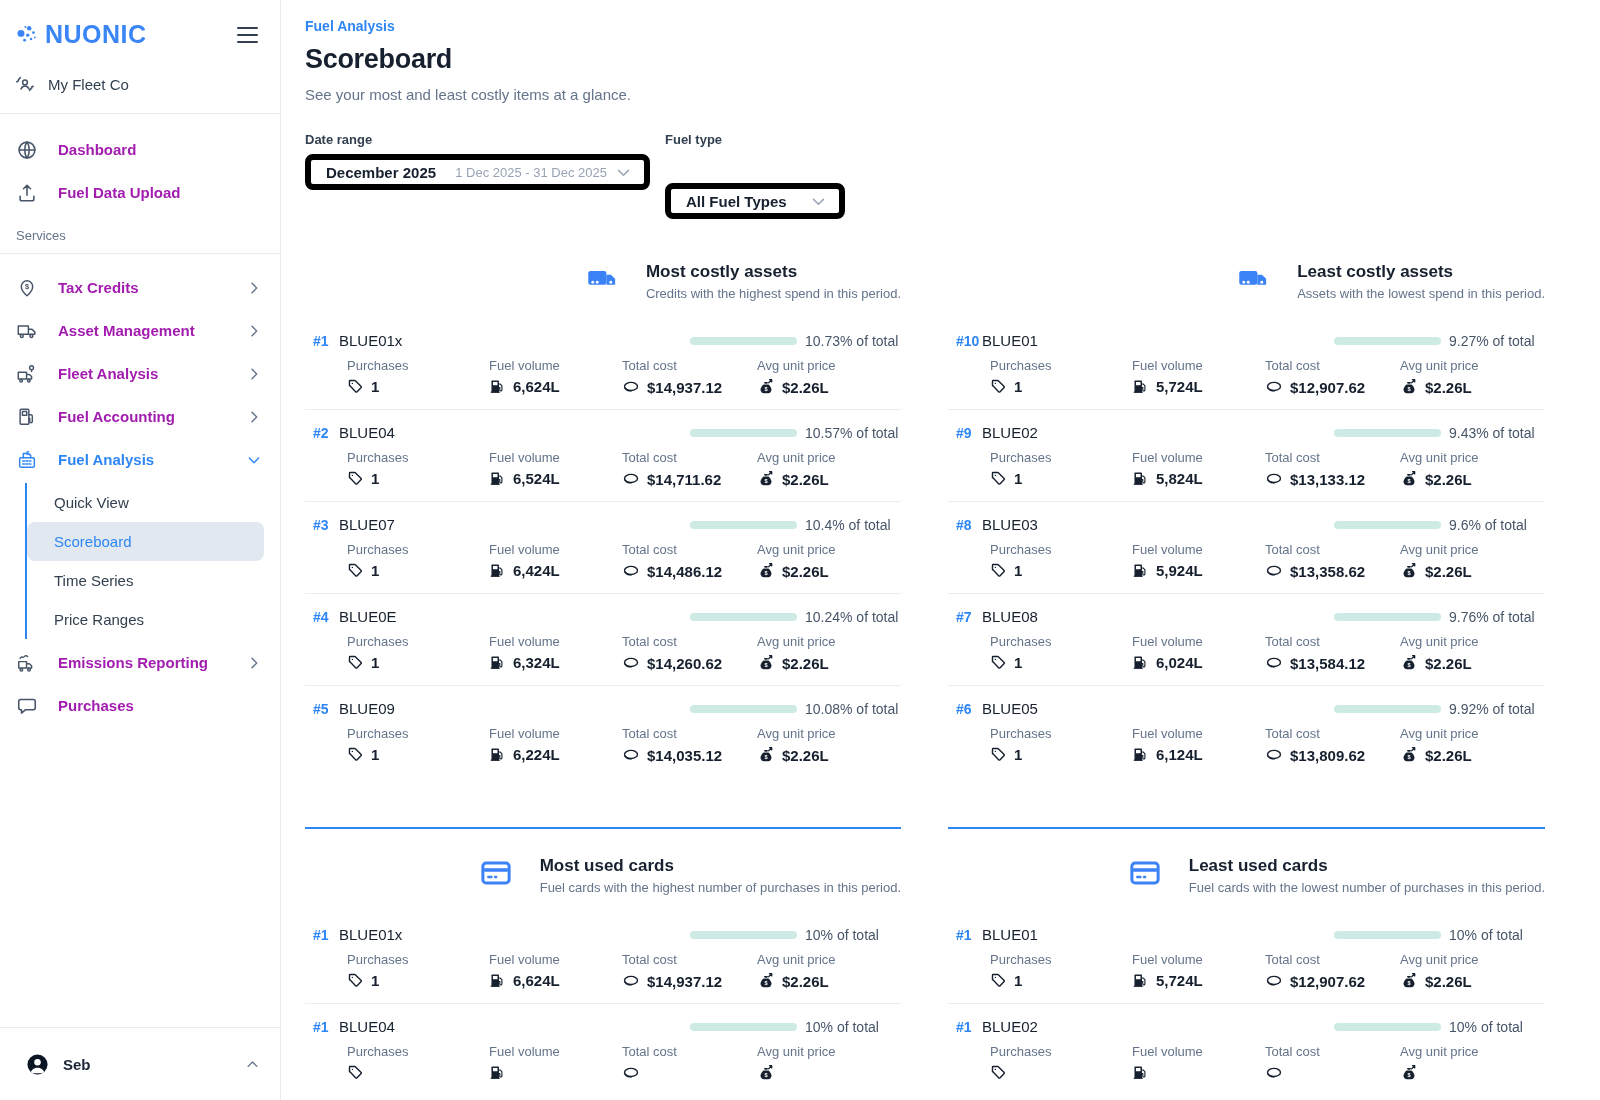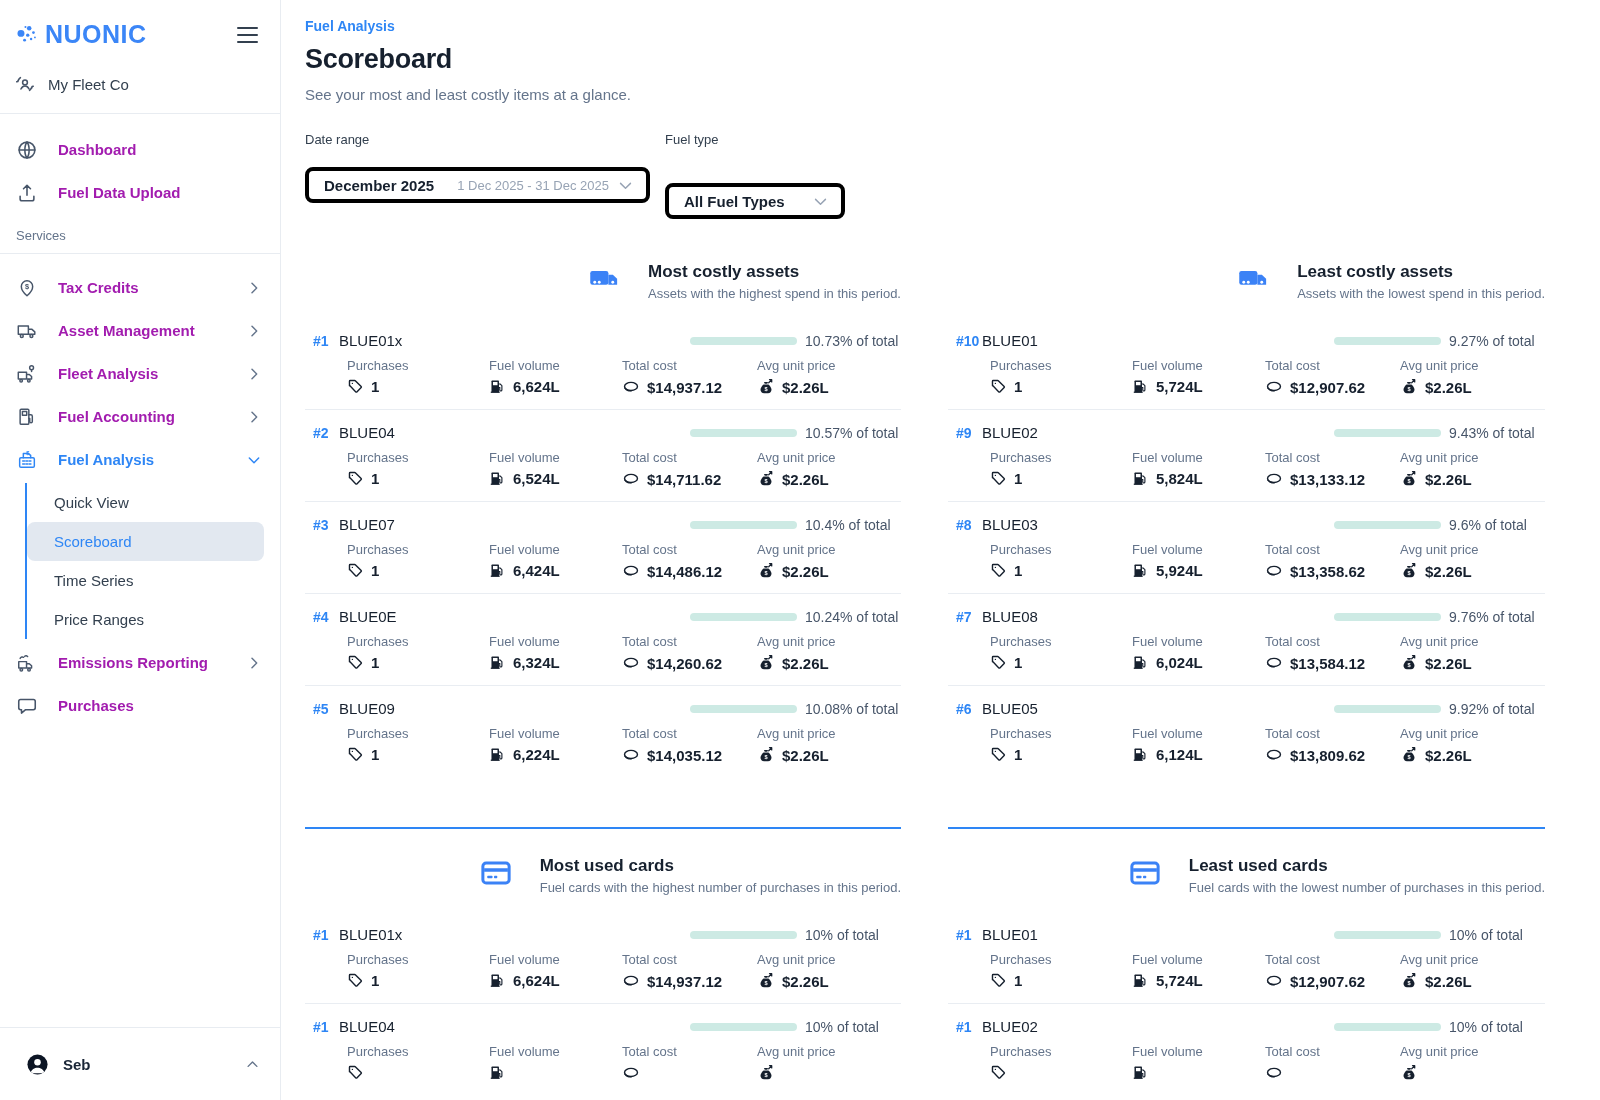--- a/index.html
+++ b/index.html
@@ -41,22 +41,22 @@
   .user-name { font-size:15px; font-weight:700; color:#192536; }
   .user-row .chev { margin-left:auto; }
 
   
   .main { flex:1; padding:17px 0 0 24px; }
   .breadcrumb { font-size:14px; font-weight:700; color:#2e86f5; cursor:pointer; }
   .page-title { margin-top:9px; font-size:27px; font-weight:700; color:#16202e; letter-spacing:-.3px; }
   .page-subtitle { margin-top:11px; font-size:15px; color:#64748b; }
 
   .filters { display:flex; gap:15px; margin-top:29px; }
-  .filter label { display:block; font-size:13px; font-weight:400; color:#33404f; margin-bottom:20px; }
-  .select-box { height:36px; border:4px solid #000000; border-radius:8px; background:#fff;
+  .filter label { display:block; font-size:13px; font-weight:700; color:#33404f; margin-bottom:7px; }
+  .select-box { height:36px; border:6px solid #000000; border-radius:8px; background:#fff;
                 display:flex; align-items:center; padding:0 12px 0 15px; cursor:pointer; }
   .select-box.date { width:345px; }
   .select-box.fuel { width:180px;margin-top:36px; }
   .sel-value { font-size:15px; font-weight:700; color:#16202e; }
   .sel-range { margin-left:auto; font-size:13px; color:#97a3b4; padding-right:8px; }
   .select-box.fuel .sel-chev { margin-left:auto; }
 
   .panels { display:grid; grid-template-columns:596px 597px; column-gap:47px;
             row-gap:27px; margin-top:43px; }
   .panel.ruled { border-bottom:2px solid #2e86f5; padding-bottom:50px; }
@@ -306,21 +306,21 @@
       <svg class="p-icon" viewBox="0 0 24 24" width="38" height="30">
         <rect x="1" y="5.5" width="14.5" height="11" rx="1.8" fill="#3b82f6"></rect>
         <path d="M15.5 8.5h3.6l3.4 3.2v4.8h-7z" fill="#3b82f6"></path>
         <circle cx="4.6" cy="14.6" r="1.15" fill="#fff"></circle>
         <circle cx="8.2" cy="14.6" r="1.15" fill="#fff"></circle>
         <circle cx="19" cy="14.6" r="1.15" fill="#fff"></circle>
       </svg>
 
       <div>
         <div class="panel-title">Most costly assets</div>
-        <div class="panel-sub">Assets with the highest spend in this period.</div>
+        <div class="panel-sub">Credits with the highest spend in this period.</div>
       </div>
     </div>
     <div class="rows">
   <div class="row">
     <div class="rank-line">
       <span class="rank">#1</span>
       <span class="asset-name">BLUE01x</span>
       <span class="bar"><span class="bar-fill" style="width: 10.73%;"></span></span>
       <span class="pct">10.73% of total</span>
     </div>

